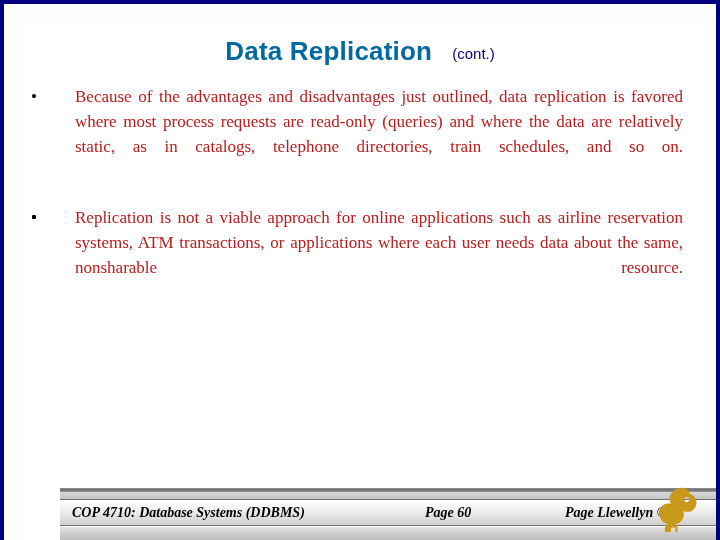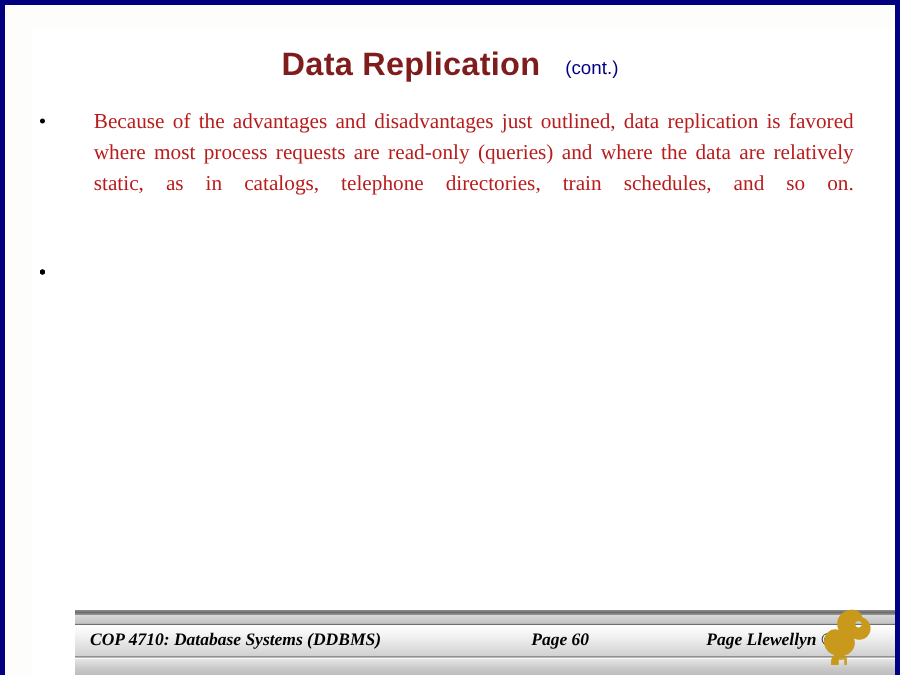--- a/index.html
+++ b/index.html
@@ -54,21 +54,21 @@
     left: 0;
     top: 36px;
     width: 720px;
     text-align: center;
     z-index: 3;
   }
   .title-main {
     font-family: "Liberation Sans", "DejaVu Sans", sans-serif;
     font-size: 26px;
     font-weight: bold;
-    color: #7f1d1d;
+    color: #0369a1;
     letter-spacing: 0.2px;
   }
   .title-sub {
     font-family: "Liberation Sans", "DejaVu Sans", sans-serif;
     font-size: 15px;
     font-weight: normal;
     color: #000080;
     margin-left: 20px;
     position: relative;
     top: -1px;
@@ -201,20 +201,21 @@
     <div class="bullet">
       <span class="bullet-marker">•</span>
     </div>
 
     <div class="bullet">
       <span class="bullet-marker">•</span>
     </div>
 
     <div class="bullet">
       <span class="bullet-marker">•</span>
+      <span class="bullet-text">Replication is not a viable approach for online applications such as airline reservation systems, ATM transactions, or applications where each user needs data about the same, nonsharable resource.</span>
     </div>
 
   </div>
 
   <div class="footer">
     <div class="footer-band-top"></div>
     <div class="footer-band-upper"></div>
     <div class="footer-main"></div>
     <div class="footer-band-lower"></div>
 

